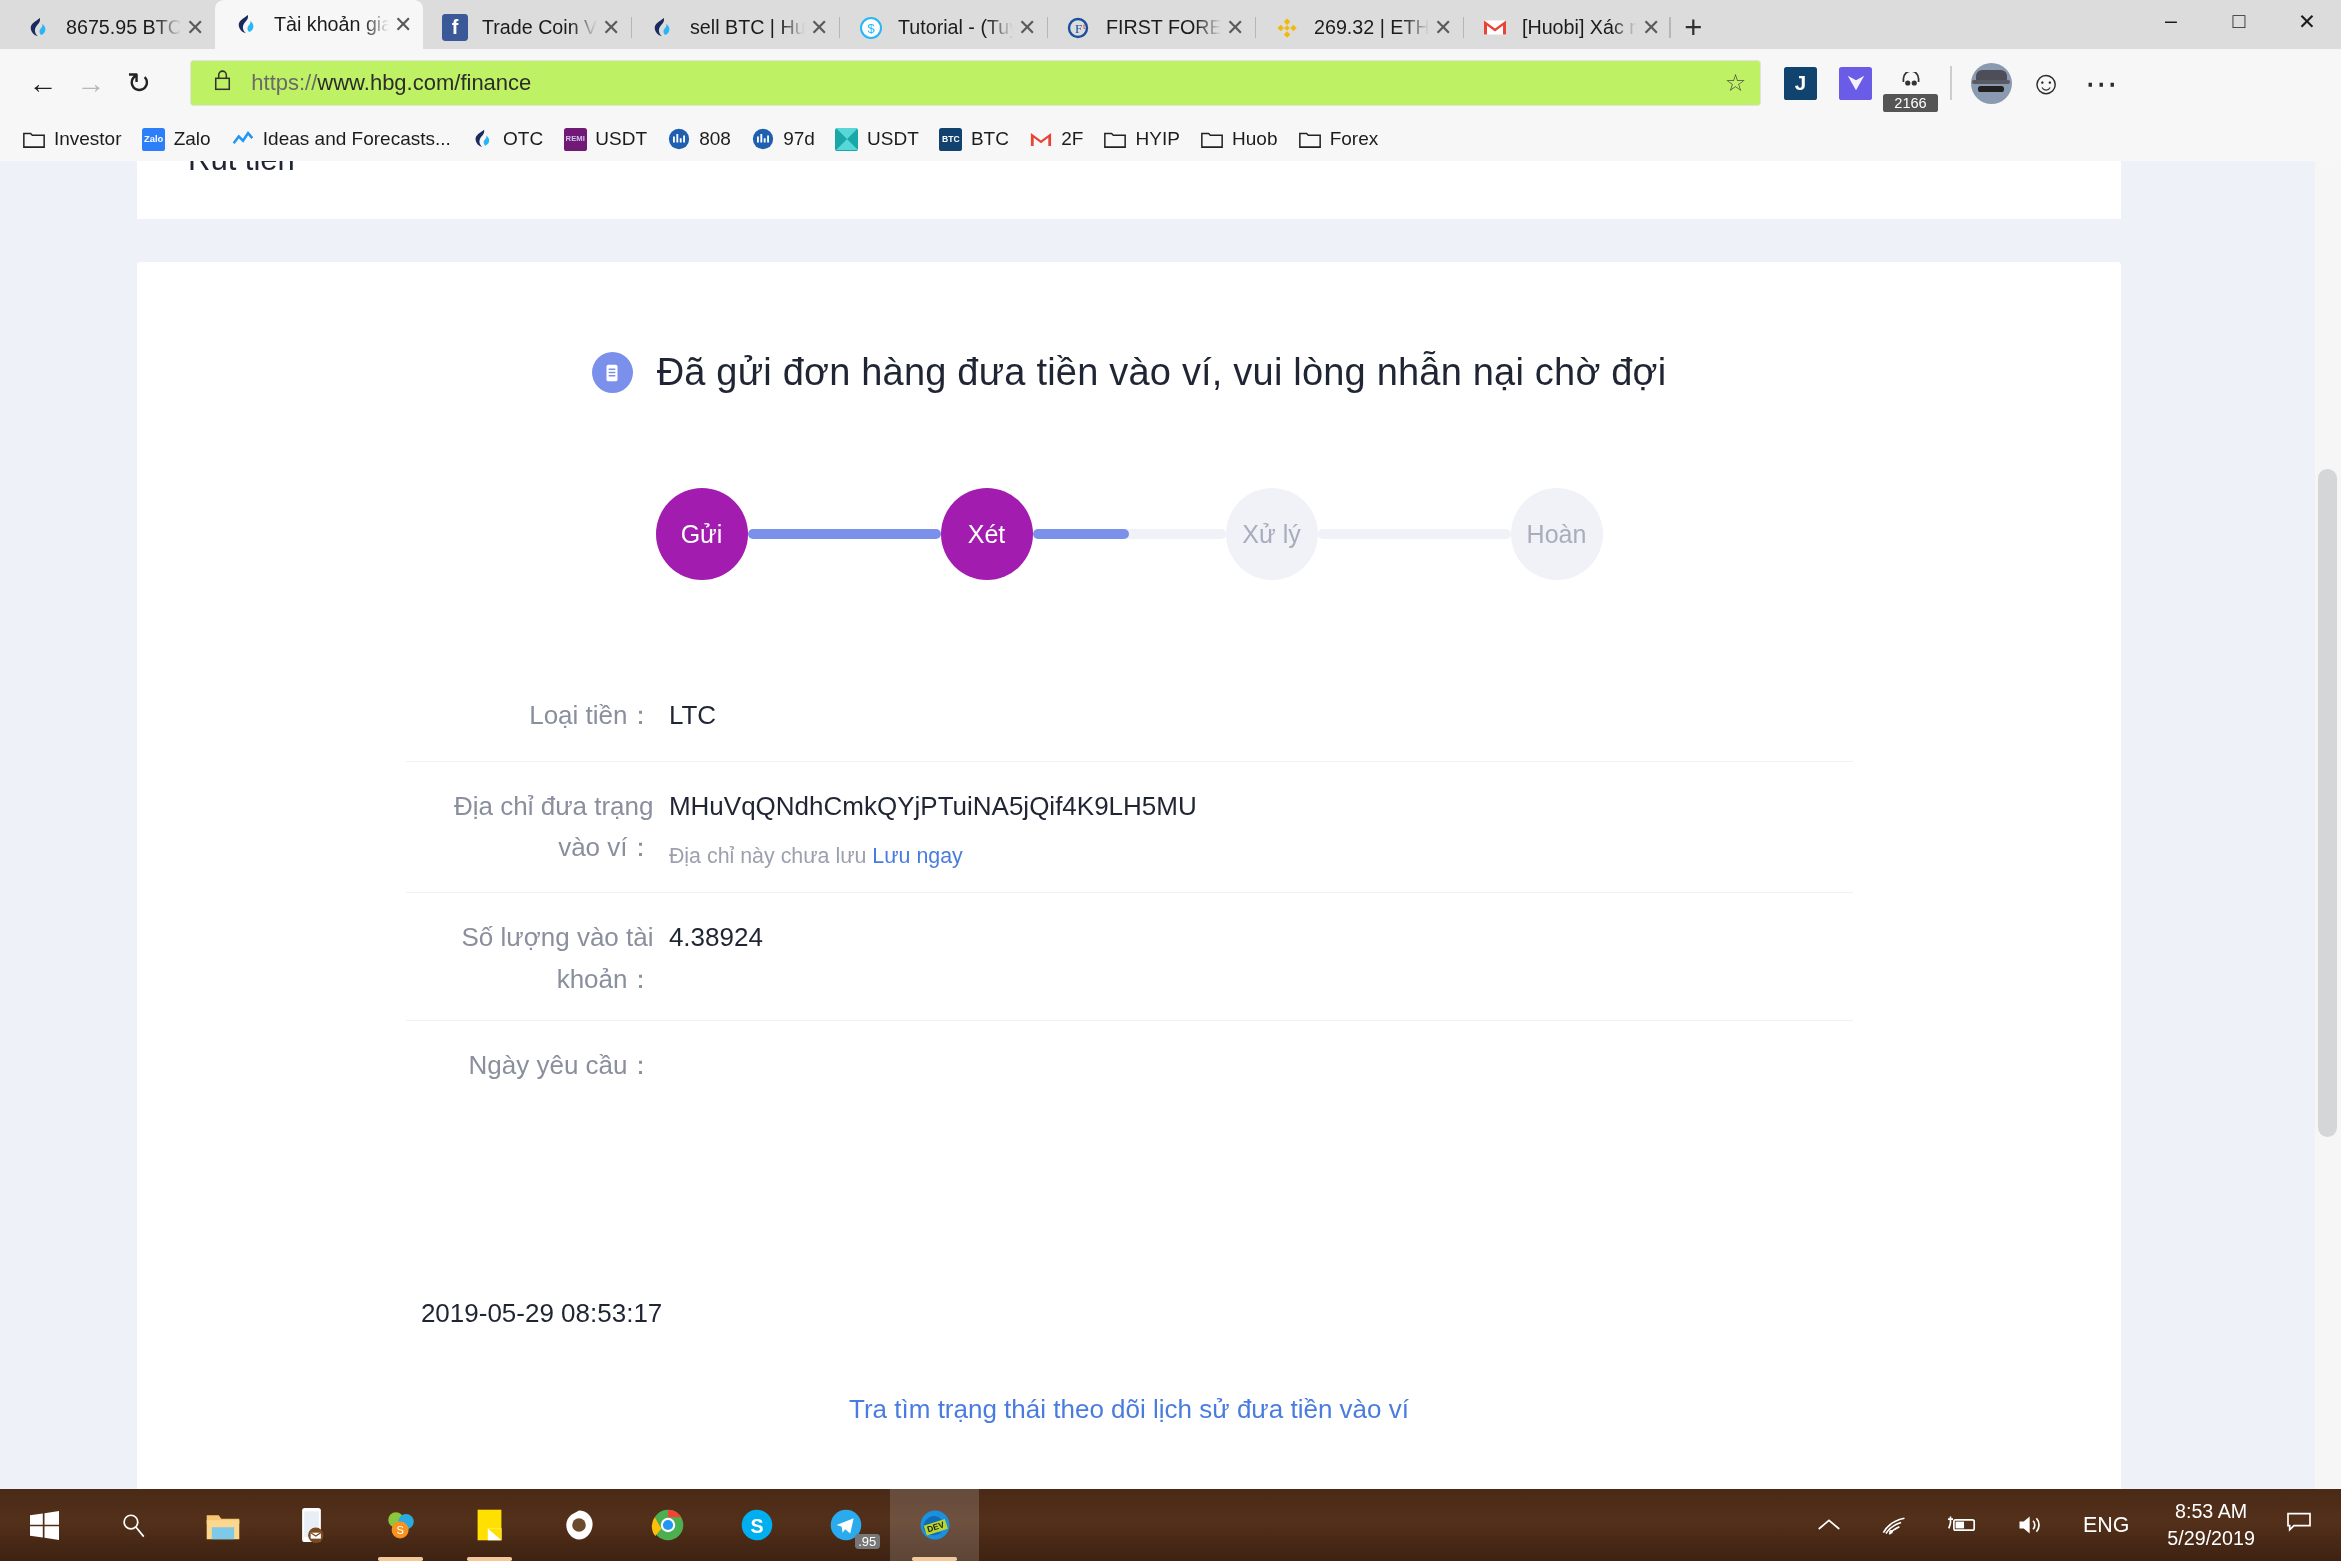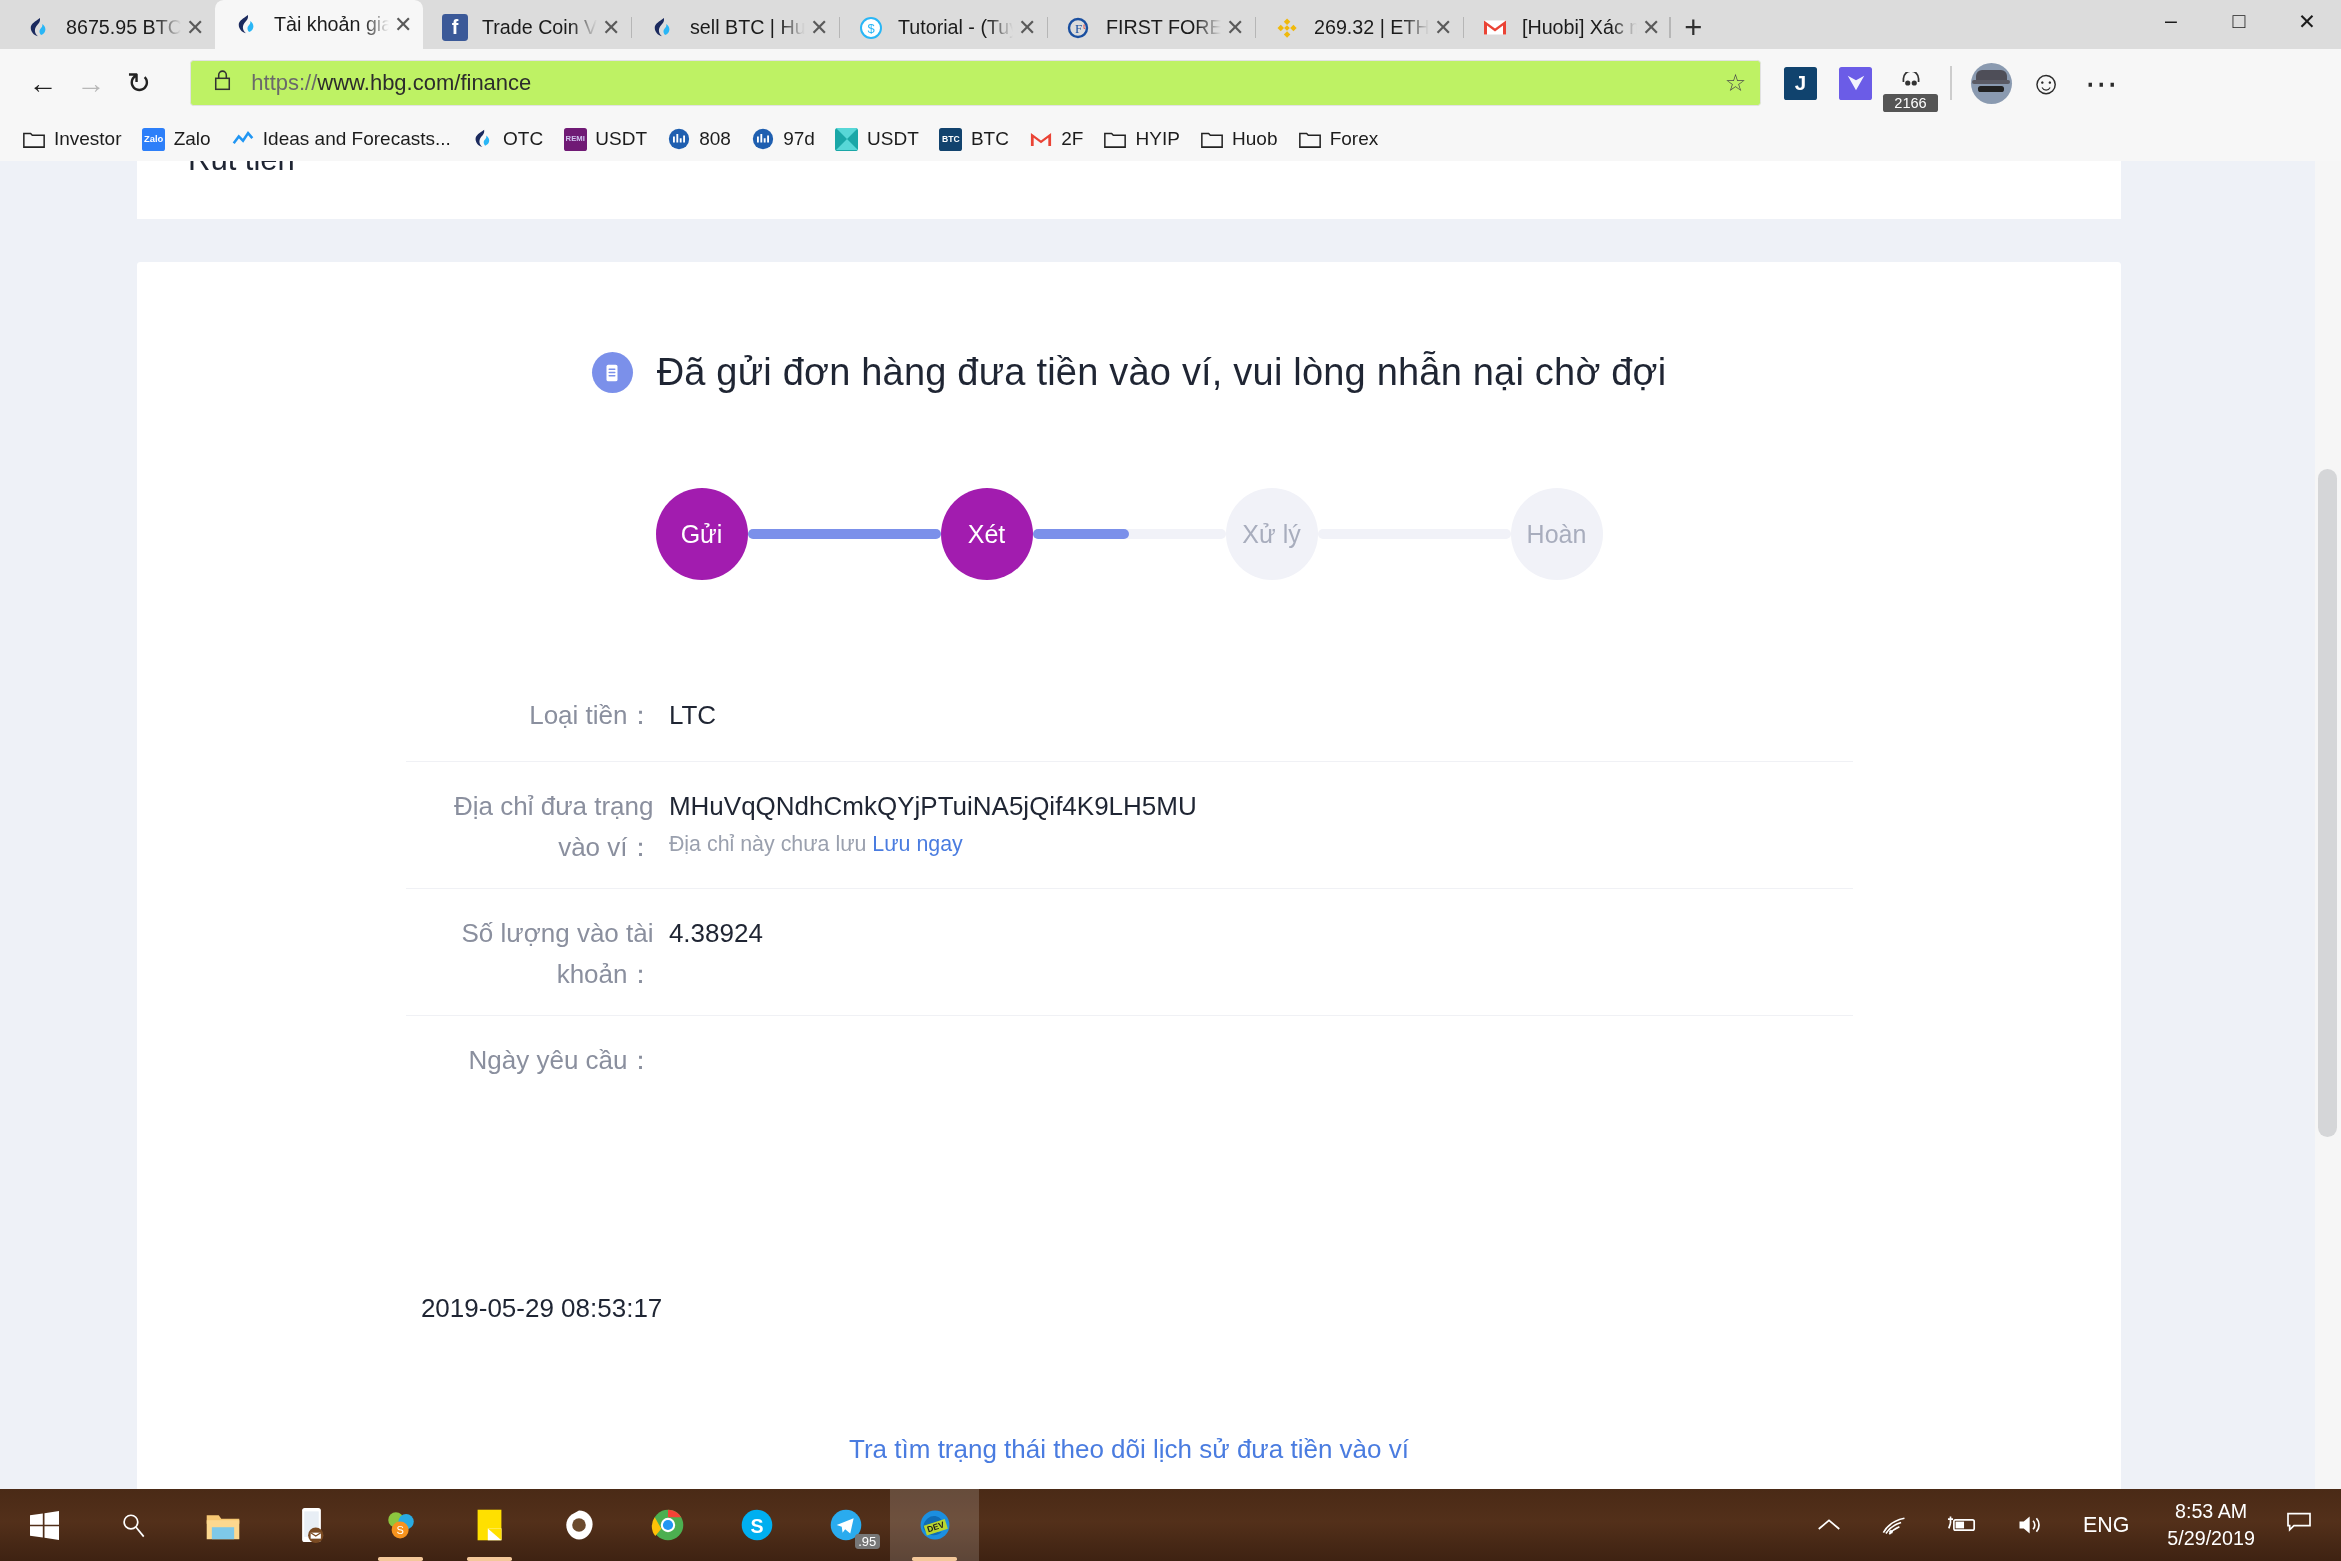--- a/index.html
+++ b/index.html
@@ -162,26 +162,26 @@
   .drow:last-child { border-bottom: none; flex-direction: column; }
   .dlabel {
     width: 248px; flex: 0 0 248px; text-align: right;
     font-size: 26px; color: #8a8f9e; line-height: 1.6;
     padding: 24px 0 24px 0;
   }
   .dvalue {
     flex: 1 1 auto; padding: 24px 0 24px 15.4px;
     font-size: 26px; color: #1f2533; line-height: 1.6;
   }
-  .dvalue .sub { font-size: 21.4px; color: #9aa0ae; }
+  .dvalue .sub { font-size: 21.4px; color: #9aa0ae; margin-top: 12px; }
   .dvalue .sub a { color: #4a7ce0; text-decoration: none; }
   .drow.tall .dlabel, .drow.tall .dvalue { padding-bottom: 19px; }
 
   .bottom-link {
-    text-align: center; margin-top: 80px;
+    text-align: center; margin-top: 36px;
     font-size: 26px; color: #4a7ce0;
   }
 
   
   .scrollbar {
     position: absolute; top: 0; right: 0; width: 26px; bottom: 0;
     background: #f6f6f6;
   }
   .scrollbar .thumb {
     position: absolute; left: 3.4px; width: 19px; top: 308px; height: 668px;

